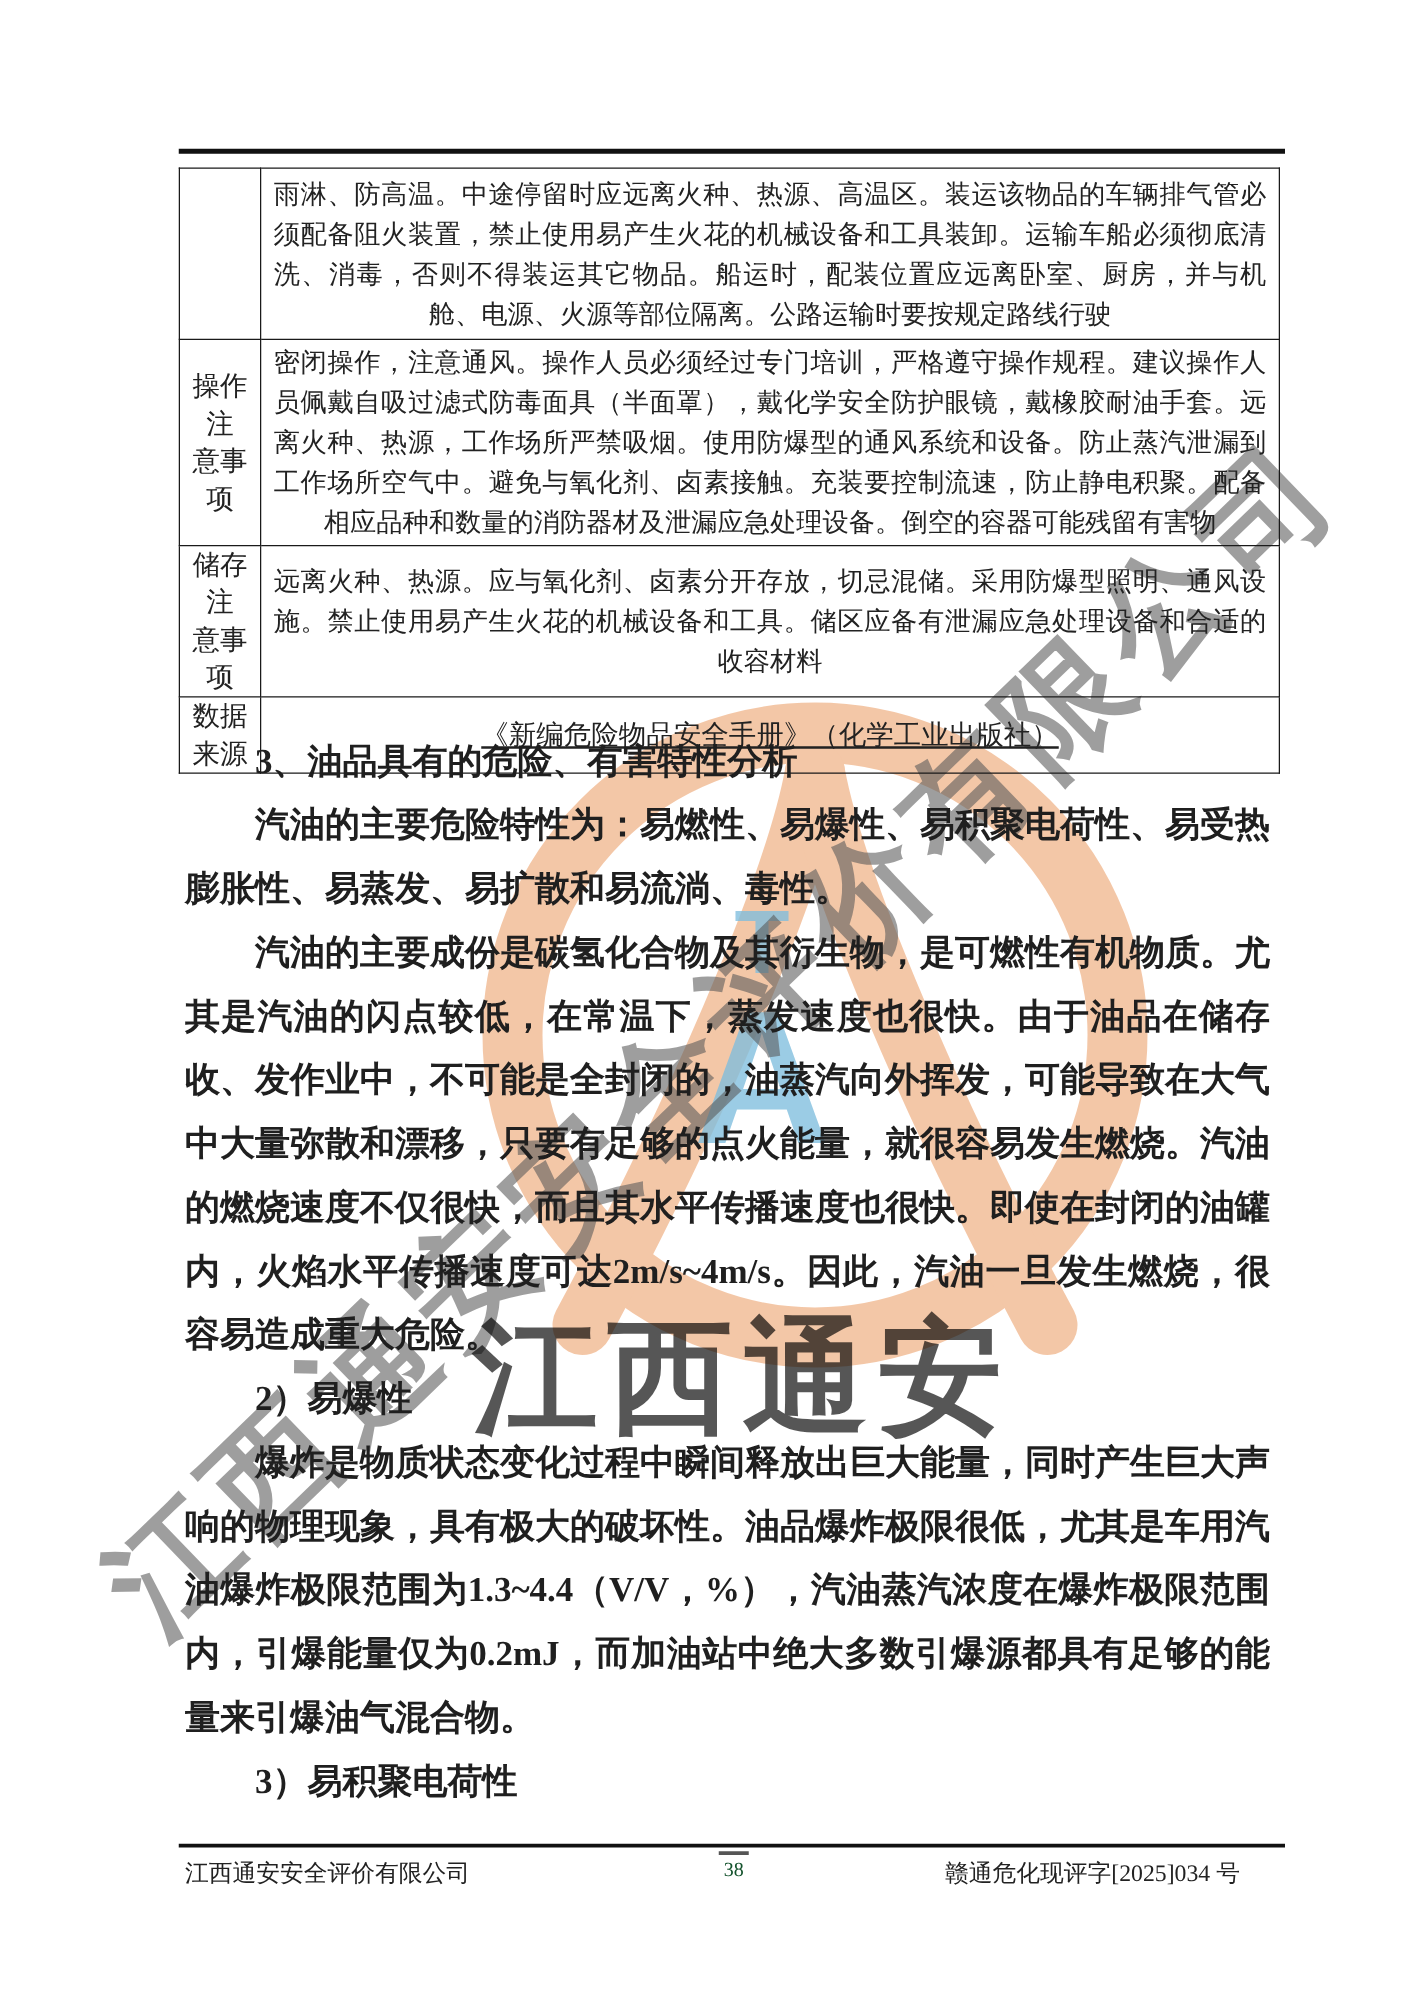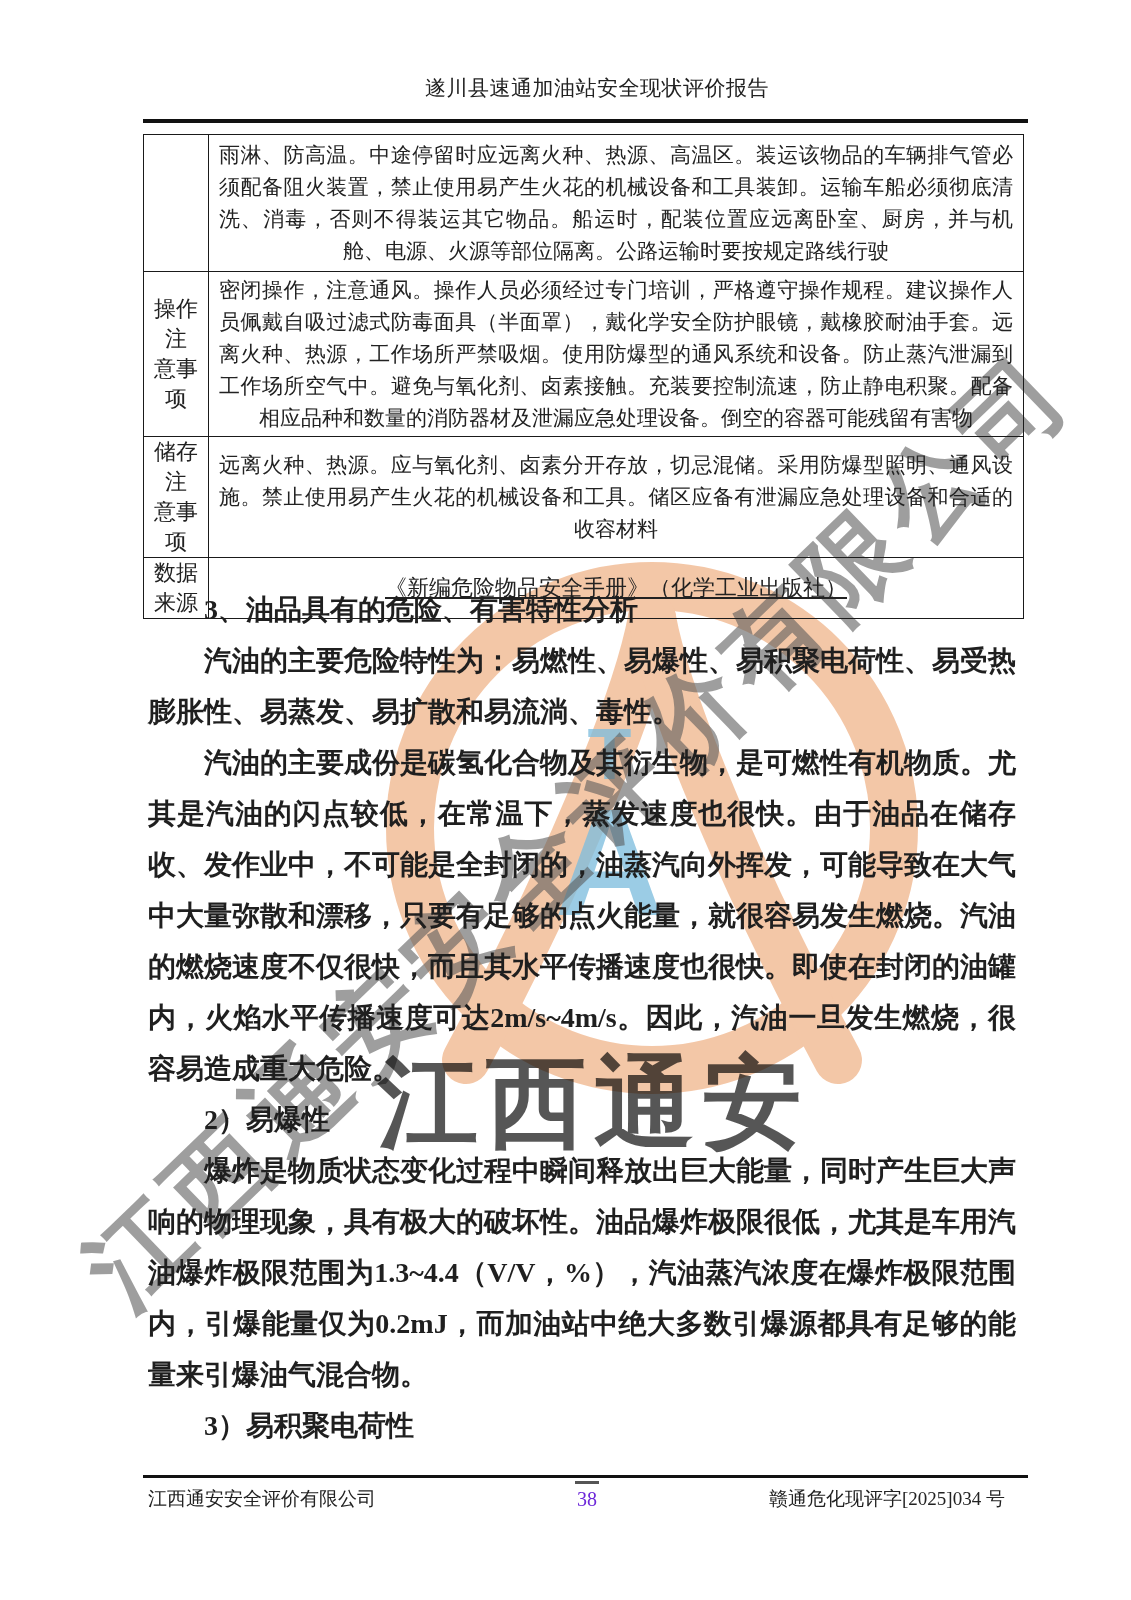--- a/index.html
+++ b/index.html
@@ -56,22 +56,22 @@
   .cell-source{font-size:22px;text-align:right;color:#222;text-decoration:underline;}
   .body-text{
     position:absolute;left:148px;top:584px;width:868px;
     font-size:28px;line-height:51px;text-align:justify;text-justify:inter-character;
     color:#1f1f1f;
   }
   .body-text p{margin:0;text-indent:2em;font-weight:bold;}
   .footer-rule{position:absolute;left:143px;top:1475px;width:885px;height:3px;background:#111;}
   .pagenum-overline{position:absolute;left:575px;top:1481px;width:24px;height:3px;background:#555;}
   .footer-company{position:absolute;left:148px;top:1486px;font-size:19px;color:#222;}
-  .footer-pagenum{position:absolute;left:559px;top:1488px;width:56px;text-align:center;font-size:20px;color:#6d28d9;}
-  .footer-docnum{position:absolute;top:1486px;left:756px;width:262px;text-align:center;font-size:19px;color:#222;}
+  .footer-pagenum{position:absolute;left:559px;top:1488px;width:56px;text-align:center;font-size:16px;color:#14532d;}
+  .footer-docnum{position:absolute;top:1486px;left:756px;width:262px;text-align:left;font-size:19px;color:#222;}
 </style>
 </head>
 <body>
 
 <div class="page">
 
   <div class="wm-layer">
     <svg class="wm-svg" width="1131" height="1600" viewBox="0 0 1131 1600">
       <g stroke="#eb9a60" stroke-width="48" fill="none" opacity="0.55" stroke-linecap="round">
         <circle cx="652" cy="828" r="242"></circle>
@@ -82,21 +82,20 @@
     <div class="wm-monogram">
       <span class="mono-t">T</span>
       <span class="mono-a">A</span>
     </div>
     <div class="wm-diagonal">江西通安安全评价有限公司</div>
     <div class="wm-red">江西通安</div>
   </div>
 
   <div class="content">
 
-    <div class="doc-title">遂川县速通加油站安全现状评价报告</div>
     <div class="header-rule"></div>
 
     <table class="props-table">
       <tbody>
           <tr class="row-1">
         <td class="cell-label"></td>
         <td class="cell-content">雨淋、防高温。中途停留时应远离火种、热源、高温区。装运该物品的车辆排气管必须配备阻火装置，禁止使用易产生火花的机械设备和工具装卸。运输车船必须彻底清洗、消毒，否则不得装运其它物品。船运时，配装位置应远离卧室、厨房，并与机舱、电源、火源等部位隔离。公路运输时要按规定路线行驶</td>
       </tr>
       <tr class="row-2">
         <td class="cell-label">操作注

